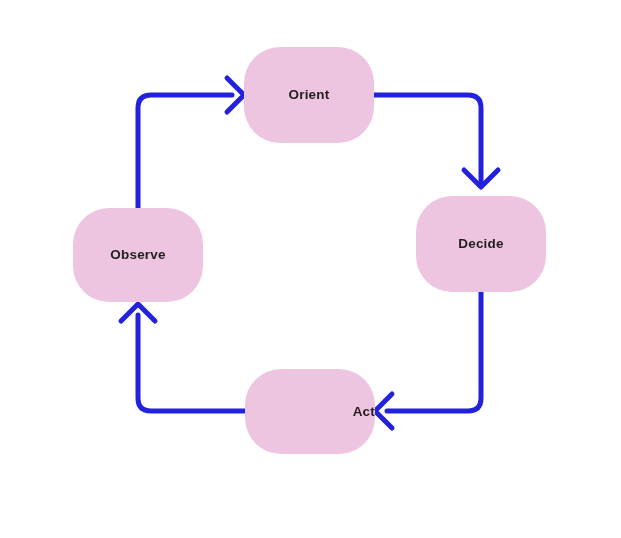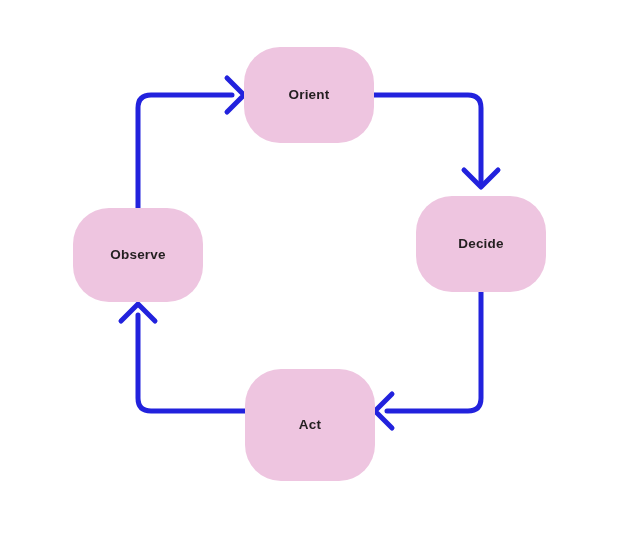--- a/index.html
+++ b/index.html
@@ -40,21 +40,21 @@
     font-size: 13.5px;
     font-weight: bold;
     color: #231f20;
     letter-spacing: 0.2px;
     line-height: 1;
     white-space: nowrap;
     user-select: none;
   }
   #node-orient  { left: 244px; top: 47px;  width: 130px; height: 96px; }
   #node-decide  { left: 416px; top: 196px; width: 130px; height: 96px; text-align: right; }
-  #node-act     { left: 245px; top: 369px; width: 130px; height: 112px; }
+  #node-act     { left: 245px; top: 369px; width: 130px; height: 85px; justify-content: flex-end; }
   #node-observe { left: 73px;  top: 208px; width: 130px; height: 94px; }
 </style>
 </head>
 <body>
 
 <div id="diagram-canvas">
 
   <svg id="connectors-layer" viewBox="0 0 621 538" width="621" height="538" xmlns="http://www.w3.org/2000/svg">
 
     <g>

